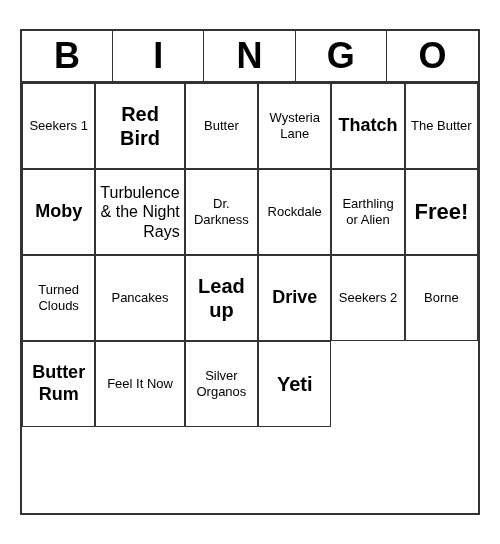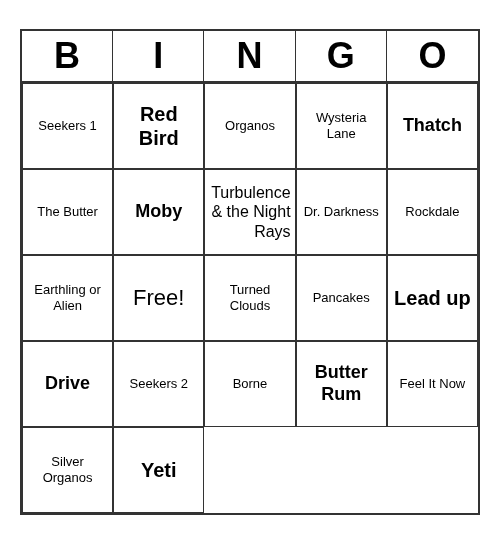--- a/index.html
+++ b/index.html
@@ -36,21 +36,21 @@
       padding: 4px 0;
       border-right: 1px solid #333;
     }
 
     .bingo-header-cell:last-child {
       border-right: none;
     }
 
     .bingo-grid {
       display: grid;
-      grid-template-columns: repeat(5, 1fr);
+      grid-template-columns: repeat(6, 1fr);
       grid-template-rows: repeat(5, 1fr);
     }
 
     .bingo-cell {
       border: 1px solid #333;
       min-height: 86px;
       display: flex;
       align-items: center;
       justify-content: center;
       text-align: center;
@@ -69,39 +69,39 @@
       font-weight: bold;
     }
 
     .bingo-cell.small-text {
       font-size: 16px;
       text-align: right;
     }
 
     .bingo-cell.free {
       font-size: 22px;
-      font-weight: normal;
+      font-weight: bold;
       text-align: right;
     }
   </style>
 </head>
 <body>
 
 <div class="bingo-card">
   <div class="bingo-header">
   <div class="bingo-header-cell">B</div>
       <div class="bingo-header-cell">I</div>
       <div class="bingo-header-cell">N</div>
       <div class="bingo-header-cell">G</div>
       <div class="bingo-header-cell">O</div>
     </div>
   <div class="bingo-grid">
   <div class="bingo-cell">Seekers 1</div>
       <div class="bingo-cell large-text">Red Bird</div>
-      <div class="bingo-cell">Organos</div>
+      <div class="bingo-cell">Butter</div>
       <div class="bingo-cell">Wysteria Lane</div>
       <div class="bingo-cell medium-text">Thatch</div>
       <div class="bingo-cell">The Butter</div>
       <div class="bingo-cell medium-text">Moby</div>
       <div class="bingo-cell small-text">Turbulence &amp; the Night Rays</div>
       <div class="bingo-cell">Dr. Darkness</div>
       <div class="bingo-cell">Rockdale</div>
       <div class="bingo-cell">Earthling or Alien</div>
       <div class="bingo-cell free">Free!</div>
       <div class="bingo-cell">Turned Clouds</div>

